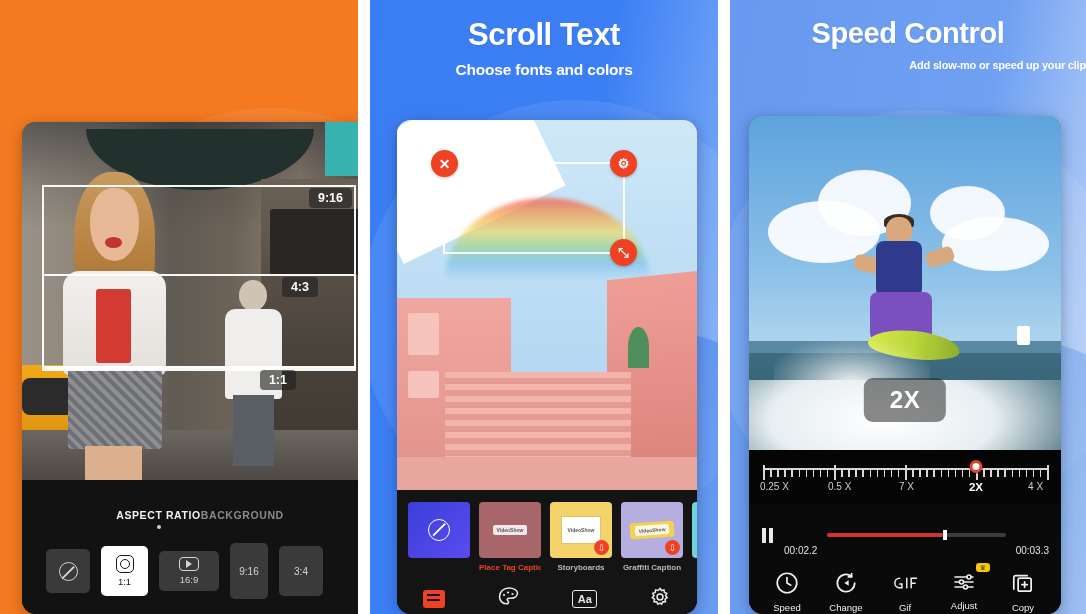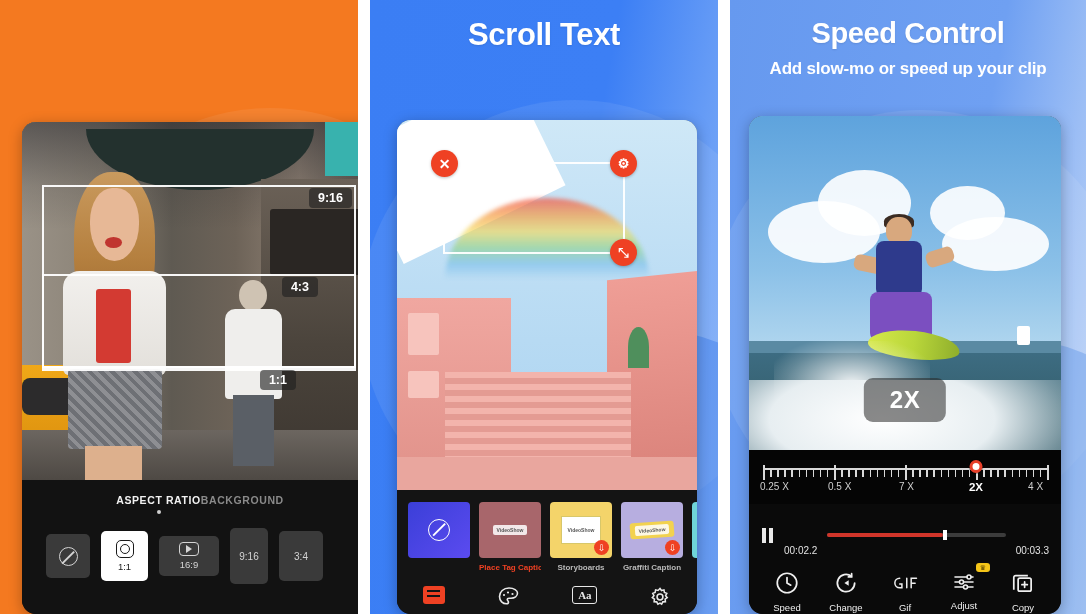--- a/index.html
+++ b/index.html
@@ -49,21 +49,21 @@
   .header { position:relative; z-index:3; text-align:center; padding-top:18px; }
   .h-title {
     color:#ffffff; font-size:31px; font-weight:bold; letter-spacing:-0.4px;
     line-height:1.1; text-shadow:0 1px 2px rgba(0,0,0,0.10);
   }
   .p3 .h-title { font-size:29px; }
   .h-sub {
     color:#ffffff; font-size:15.5px; font-weight:bold; margin-top:9px;
     letter-spacing:-0.2px;
   }
-  .p3 .h-sub { font-size:17px; }
+  .p3 .h-sub { font-size:11px;text-align:right; }
 
   
   .phone {
     position:absolute; z-index:4; border-radius:14px; overflow:hidden;
     background:#111; box-shadow:0 3px 14px rgba(0,0,0,0.28);
   }
   .p1 .phone { left:22px; top:122px; width:356px; height:492px; }
   .p2 .phone { left:27px; top:120px; width:300px; height:494px; }
   .p3 .phone { left:19px; top:116px; width:312px; height:498px; }
 
@@ -160,21 +160,21 @@
   }
   .crop .tag.t916 { right:26px; top:66px; }
   .crop .tag.t43  { right:60px; top:155px; }
   .crop .tag.t11  { right:82px; top:248px; }
 
   
   .p1bar {
     position:absolute; left:0; right:0; bottom:0; height:134px;
     background:#121212; z-index:6;
   }
-  .p1tabs { display:flex; justify-content:center; padding-top:14px; }
+  .p1tabs { display:flex; justify-content:center; padding-top:14px;margin-top:15px; }
   .p1tabs span { font-size:10.5px; font-weight:bold; letter-spacing:0.6px; }
   .tab-on { color:#f2f2f2; position:relative; }
   .tab-on:after {
     content:""; position:absolute; left:50%; bottom:-8px; transform:translateX(-50%);
     width:4px; height:4px; border-radius:50%; background:#cfcfcf;
   }
   .tab-off { color:#8a8a8a; }
   .chips {
     display:flex; align-items:center; gap:11px; padding:22px 0 0 24px;
   }
@@ -314,23 +314,22 @@
   .th-b .sheet {
     width:40px; height:28px; background:#fff; border:1px solid #d8c76a;
     display:flex; align-items:center; justify-content:center;
   }
   .th-c .scrib {
     width:44px; height:16px; background:#f2d24f; border-radius:3px;
     display:flex; align-items:center; justify-content:center;
     transform:rotate(-4deg);
   }
   .p2nav {
-    display:flex; justify-content:space-around; align-items:flex-start;
+    display:flex; justify-content:space-around; align-items:flex-end;
     padding-top:14px;
-    font-family:Liberation Serif, serif;
   }
   .nav-i { color:#e8e8e8; display:flex; align-items:center; justify-content:center; }
   .nav-i.on { color:#ef4123; }
   .ic-tmpl {
     width:22px; height:18px; border-radius:3px; background:currentColor; position:relative;
   }
   .ic-tmpl:after{
     content:""; position:absolute; left:4px; top:4px; width:13px; height:2px;
     background:#141414; box-shadow:0 5px 0 #141414;
   }
@@ -514,20 +513,21 @@
 </div>
 
 <div class="gap"></div>
 
 <div class="panel p2">
   <div class="blob"></div>
   <div class="blob2"></div>
 
   <div class="header">
     <div class="h-title">Scroll Text</div>
+    <div class="h-sub">Choose fonts and colors</div>
   </div>
 
   <div class="phone">
     <div class="v2">
       <div class="sky2"></div>
       <div class="whitewall"></div>
       <div class="rainbow"></div>
       <div class="bldgR"></div>
       <div class="bldgL"></div>
       <div class="stairs"></div>

